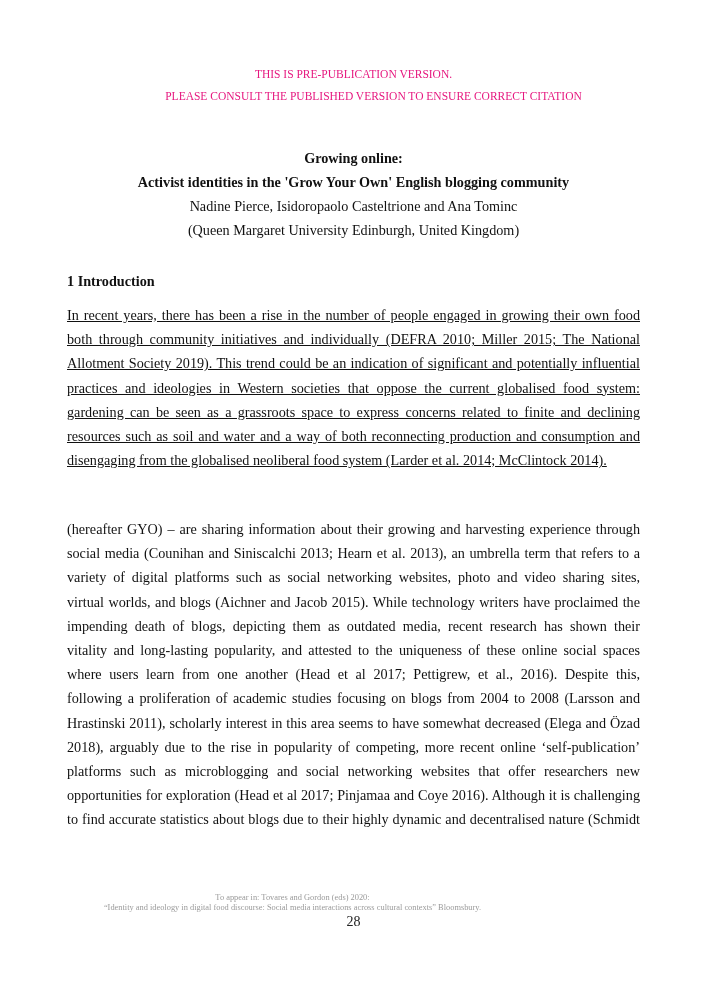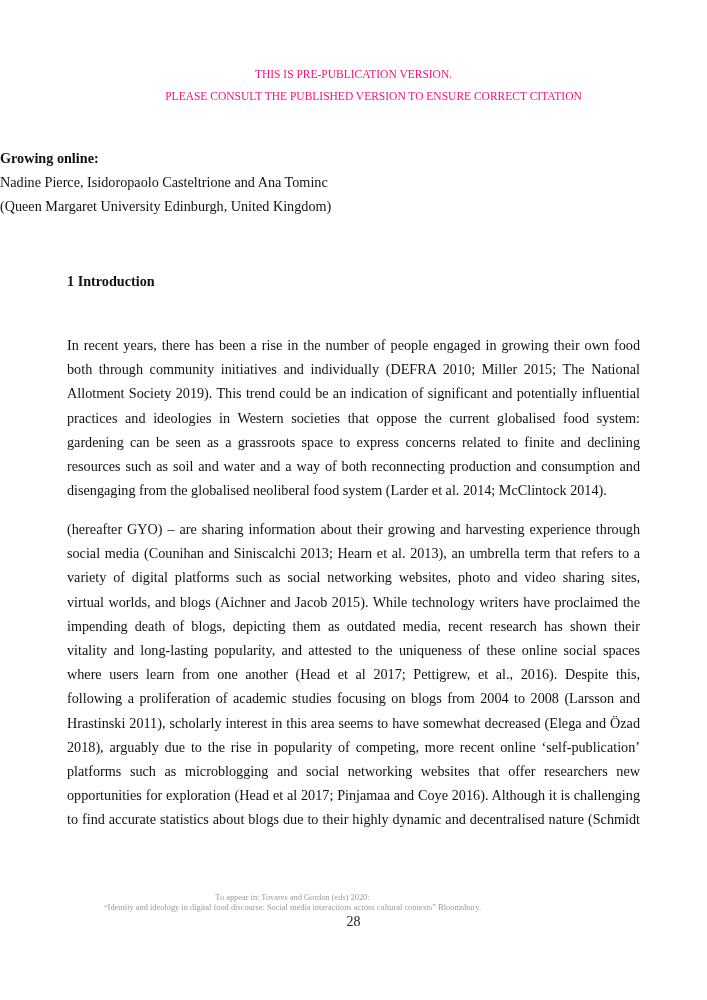--- a/index.html
+++ b/index.html
@@ -25,20 +25,21 @@
       font-size: 11.5px;
       line-height: 14px;
     }
     .notice.l1 { top: 67px; }
     .notice.l2 { top: 89px; left: 20px; width: 707px; }
     .title-block {
       position: absolute;
       left: 0;
       top: 146px;
       width: 707px;
+      text-align: center;
       font-size: 14.2px;
       line-height: 24px;
     }
     .title-block .t { font-weight: bold; }
     .title-block .t2 { font-weight: bold; }
     .title-block div { white-space: nowrap; }
     .section-heading {
       position: absolute;
       left: 67px;
       top: 272px;
@@ -56,21 +57,21 @@
       margin: 0;
     }
     .para .line {
       display: block;
       text-align: justify;
       text-align-last: justify;
       white-space: nowrap;
       height: 24.2px;
     }
     .para .line.last { text-align-last: left; }
-    .para.p1 { top: 333px; }
+    .para.p1 { top: 303px; text-decoration: underline; }
     .para.p2 { top: 517px; }
     .footer {
       position: absolute;
       left: 0;
       width: 585px;
       text-align: center;
       color: #9a9a9a;
       font-size: 8.4px;
       line-height: 10px;
     }
@@ -88,20 +89,21 @@
     }
   </style>
 </head>
 <body>
 
 <div class="notice l1">THIS IS PRE-PUBLICATION VERSION.</div>
 <div class="notice l2">PLEASE CONSULT THE PUBLISHED VERSION TO ENSURE CORRECT CITATION</div>
 
 <div class="title-block">
   <div class="t">Growing online:</div>
+  <div class="t2">Activist identities in the 'Grow Your Own' English blogging community</div>
   <div>Nadine Pierce, Isidoropaolo Casteltrione and Ana Tominc</div>
   <div>(Queen Margaret University Edinburgh, United Kingdom)</div>
 </div>
 
 <div class="section-heading">1 Introduction</div>
 
 <div class="para p1">
   <span class="line">In recent years, there has been a rise in the number of people engaged in growing their own food</span>
   <span class="line">both through community initiatives and individually (DEFRA 2010; Miller 2015; The National</span>
   <span class="line">Allotment Society 2019). This trend could be an indication of significant and potentially influential</span>

